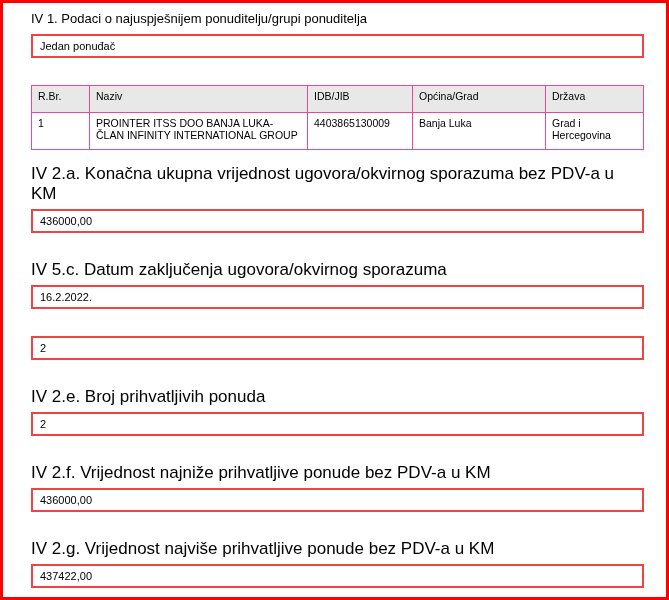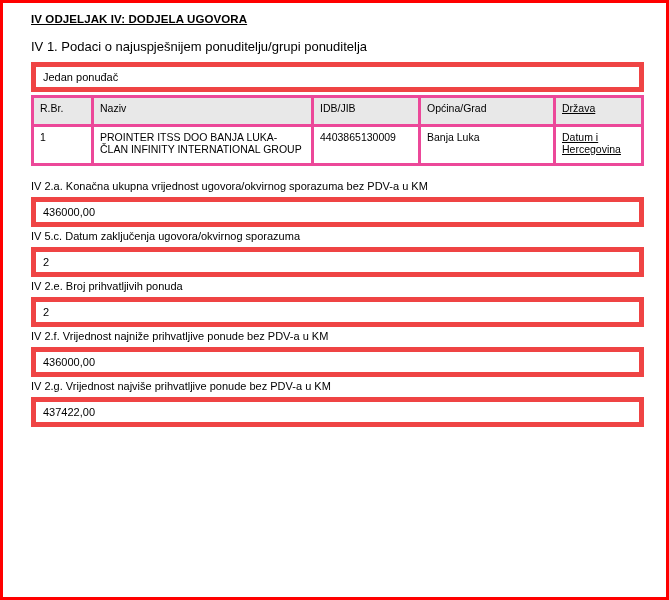--- a/index.html
+++ b/index.html
@@ -33,67 +33,66 @@
     text-decoration: underline;
     margin: 2px 0 14px 0;
     letter-spacing: 0.1px;
   }
   .subsection-title {
     font-weight: normal;
     font-size: 13px;
     margin: 0 0 8px 0;
   }
   .field-label {
-    font-size: 11px;
+    font-size: 17px;
     margin: 0 0 5px 0;
   }
   .box {
     box-sizing: border-box;
-    border: 5px solid #ef4444;
+    border: 2px solid #ef4444;
     min-height: 22px;
     padding: 4px 7px;
     font-size: 11px;
     background: #ffffff;
-    margin-bottom: 3px;
+    margin-bottom: 27px;
   }
   table.award-table {
     border-collapse: collapse;
     width: 100%;
     margin-bottom: 14px;
     table-layout: fixed;
   }
   table.award-table th,
   table.award-table td {
-    border: 3px solid #ec4899;
+    border: 1px solid #ec4899;
     font-size: 10.5px;
     padding: 4px 6px;
     text-align: left;
     vertical-align: top;
     font-weight: normal;
   }
   table.award-table thead th {
     background: #e8e8e8;
     height: 18px;
   }
   table.award-table tbody td {
     height: 28px;
   }
   .col-rbr { width: 45px; }
   .col-naziv { width: 205px; }
   .col-idb { width: 92px; }
   .col-opcina { width: 120px; }
-  .col-drzava { width: auto; text-decoration: underline; }
+  .col-drzava { width: auto; }
 </style>
 </head>
 <body>
 
 <div class="page">
   <div class="inner">
 
-    <div class="section-title">IV ODJELJAK IV: DODJELA UGOVORA</div>
 
     <div class="subsection-title">IV 1. Podaci o najuspješnijem ponuditelju/grupi ponuditelja</div>
 
     <div class="box">Jedan ponuđač</div>
 
     <table class="award-table">
       <thead>
         <tr>
           <th class="col-rbr">R.Br.</th>
           <th class="col-naziv">Naziv</th>
@@ -101,30 +100,31 @@
           <th class="col-opcina">Općina/Grad</th>
           <th class="col-drzava">Država</th>
         </tr>
       </thead>
       <tbody>
         <tr>
           <td class="col-rbr">1</td>
           <td class="col-naziv">PROINTER ITSS DOO BANJA LUKA-ČLAN INFINITY INTERNATIONAL GROUP</td>
           <td class="col-idb">4403865130009</td>
           <td class="col-opcina">Banja Luka</td>
-          <td class="col-drzava">Datum i Hercegovina</td>
+          <td class="col-drzava">Grad i Hercegovina</td>
         </tr>
       </tbody>
     </table>
 
 
     <div class="field-label">IV 2.a. Konačna ukupna vrijednost ugovora/okvirnog sporazuma bez PDV-a u KM</div>
     <div class="box">436000,00</div>
 
     <div class="field-label">IV 5.c. Datum zaključenja ugovora/okvirnog sporazuma</div>
+    <div class="box">16.2.2022.</div>
 
     <div class="box">2</div>
 
     <div class="field-label">IV 2.e. Broj prihvatljivih ponuda</div>
     <div class="box">2</div>
 
     <div class="field-label">IV 2.f. Vrijednost najniže prihvatljive ponude bez PDV-a u KM</div>
     <div class="box">436000,00</div>
 
     <div class="field-label">IV 2.g. Vrijednost najviše prihvatljive ponude bez PDV-a u KM</div>

